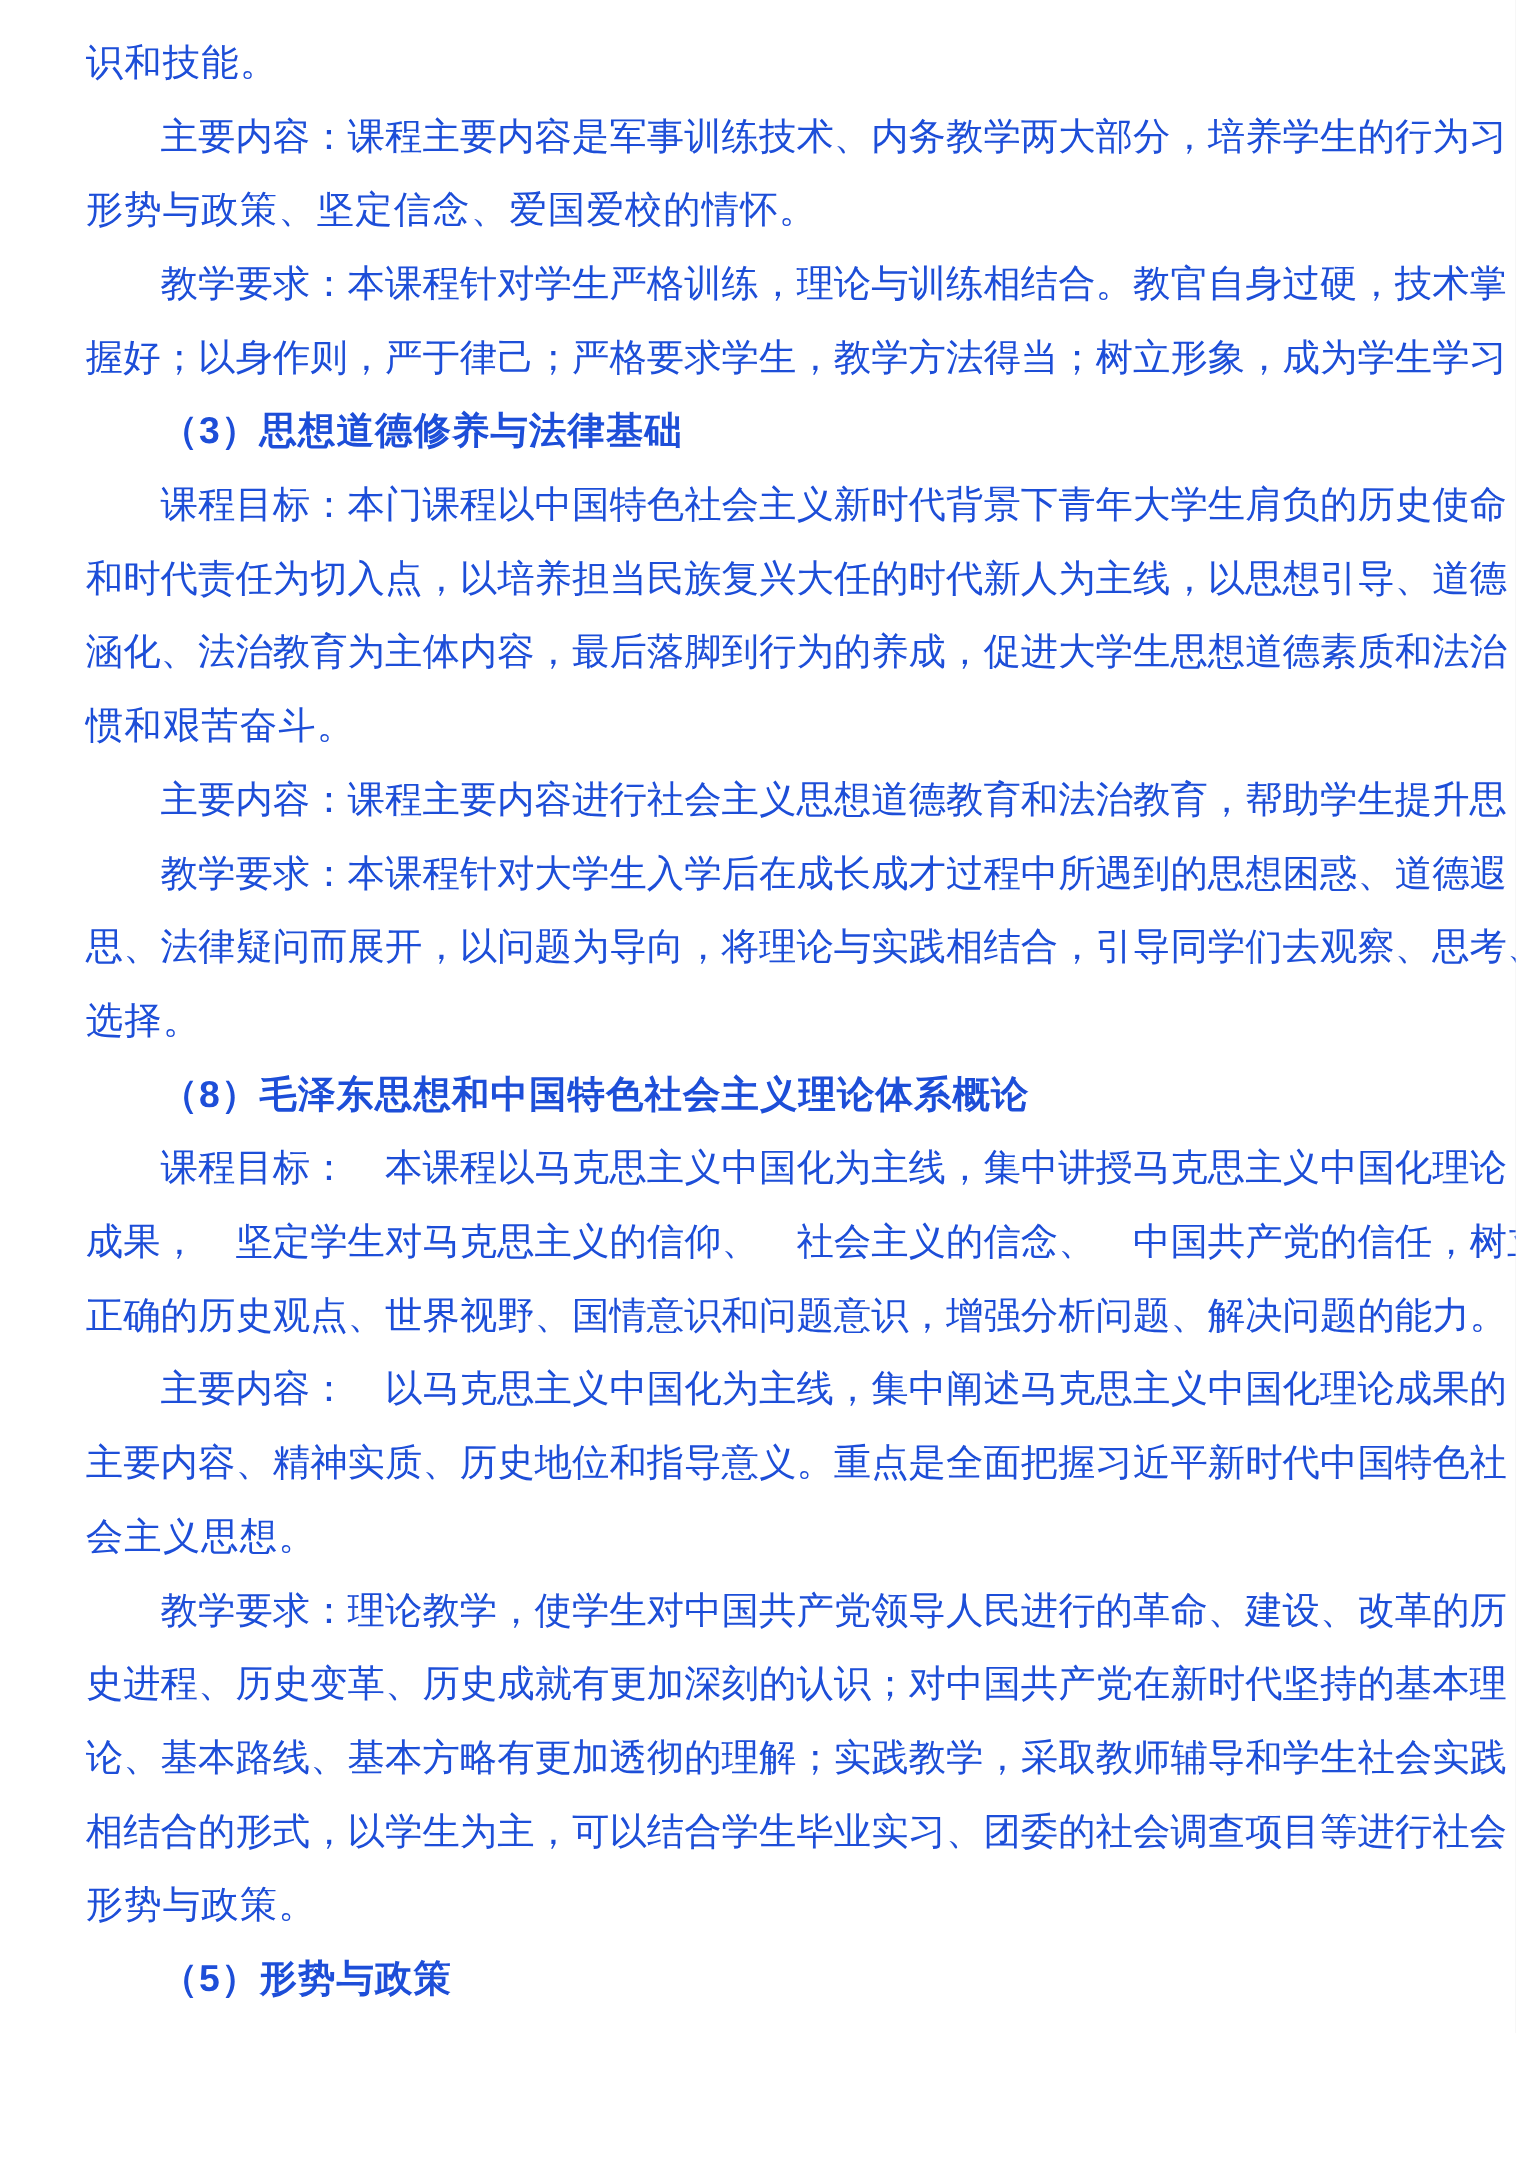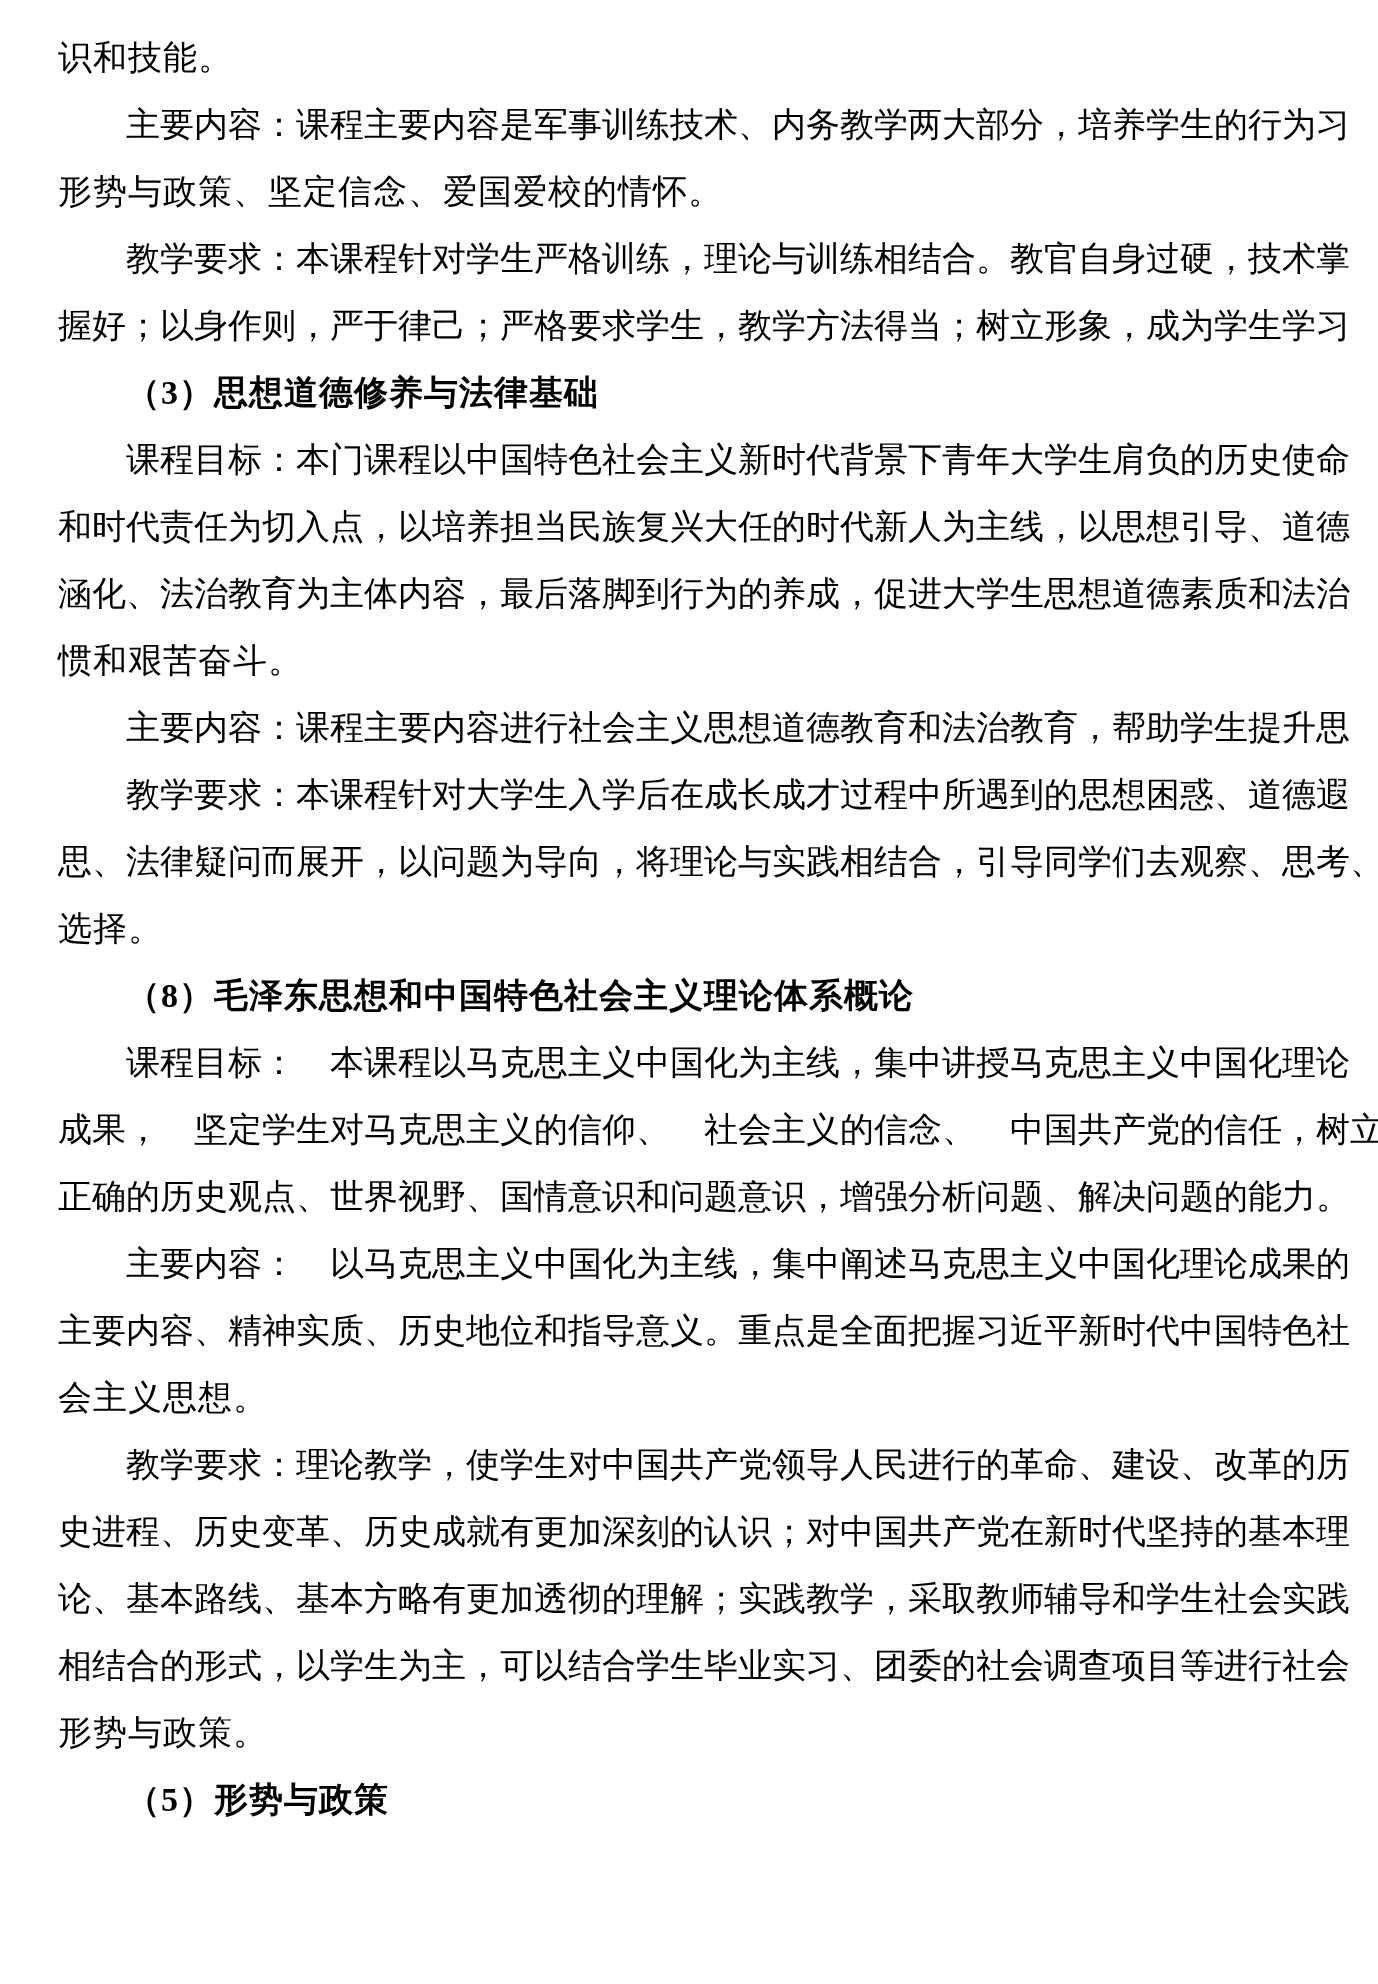--- a/index.html
+++ b/index.html
@@ -15,38 +15,39 @@
     background: #ffffff;
     box-sizing: border-box;
     padding: 24px 48px 0 58px;
     overflow: hidden;
   }
   .line {
     height: 67px;
     line-height: 67px;
     font-family: "DejaVu Serif", "Liberation Serif", serif;
     font-size: 34px;
-    color: #000000;
+    color: #1d4ed8;
     letter-spacing: 1px;
     white-space: nowrap;
+    margin-left: 20px;
   }
   .line.indent {
     padding-left: 68px;
   }
   .line.fill {
     display: flex;
     justify-content: space-between;
     letter-spacing: 0;
   }
   .line.fill span {
     display: inline-block;
     white-space: pre;
   }
   .line.heading {
-    font-family: Liberation Serif, serif;
+    font-family: Liberation Sans, sans-serif;
     font-weight: bold;
     font-size: 34px;
   }
 </style>
 </head>
 <body>
 
 <div class="page">
   <div id="doc">
       <div class="line">识和技能。</div>

